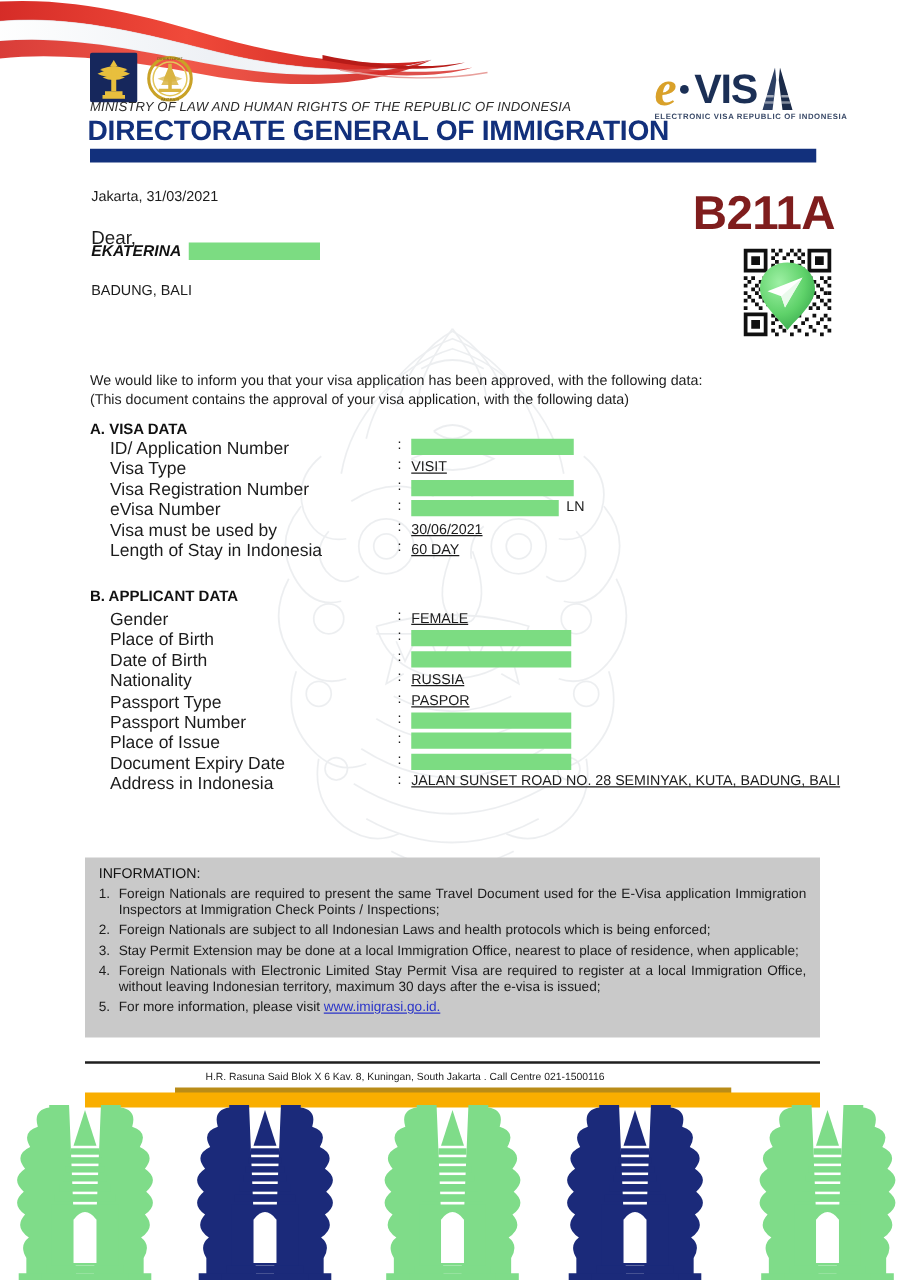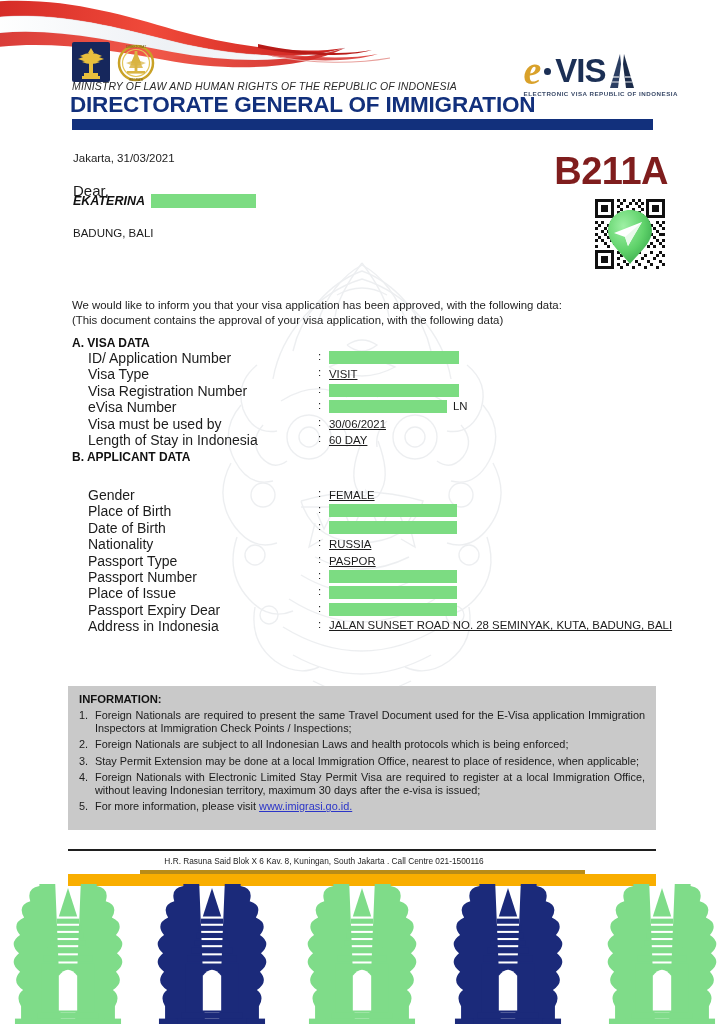--- a/index.html
+++ b/index.html
@@ -98,21 +98,21 @@
   
   .intro { position: absolute; left: 72px; top: 298px; width: 600px; }
   .intro p { font-size: 11.4px; color: #1c1c1c; line-height: 15px; }
 
   
   .sect-title {
     position: absolute; left: 72px;
     font-size: 12px; font-weight: bold; color: #111;
   }
   .sect-a-title { top: 336px; }
-  .sect-b-title { top: 450px; }
+  .sect-b-title { top: 470px; }
 
   .rows { position: absolute; left: 88px; }
   .rows-a { top: 350px; }
   .rows-b { top: 487px; }
   .row { display: flex; align-items: flex-start; height: 16.4px; }
   .row-label { width: 230px; font-size: 14px; color: #1c1c1c; }
   .row-colon { width: 11px; font-size: 11.4px; color: #1c1c1c; }
   .row-value { font-size: 11.4px; color: #1c1c1c; line-height: 16px; text-decoration: underline; }
   .row-value.wide { width: 355px; line-height: 15.5px; }
   .val-redact { height: 13px; margin-top: 1px; }
@@ -123,21 +123,21 @@
   .ln-text { font-size: 11.4px; color: #1c1c1c; margin-left: 6px; font-weight: 400; }
   .row-tall { height: 32px; }
 
   
   .info-box {
     position: absolute; left: 68px; top: 686px;
     width: 588px; height: 144px;
     background: #c9c9c9;
     padding: 7px 11px 0 11px;
   }
-  .info-title { font-size: 11.3px; font-weight: bold; color: #111; margin-bottom: 4px; }
+  .info-title { font-size: 11.3px; font-weight: normal; color: #111; margin-bottom: 4px; }
   .info-list { list-style: none; }
   .info-list li {
     display: flex; font-size: 10.9px; color: #1b1b1b;
     line-height: 13.2px; margin-bottom: 3px;
     text-align: justify;
   }
   .info-num { width: 16px; flex: 0 0 16px; }
   .info-text { flex: 1; text-align: justify; }
   .info-link { color: #2b35c8; text-decoration: underline; }
 
@@ -514,21 +514,21 @@
       <span class="row-label">Passport Number</span>
       <span class="row-colon">:</span>
       <span class="redact val-redact w-mid"></span>
     </div>
     <div class="row">
       <span class="row-label">Place of Issue</span>
       <span class="row-colon">:</span>
       <span class="redact val-redact w-mid"></span>
     </div>
     <div class="row">
-      <span class="row-label">Passport Expiry Dear</span>
+      <span class="row-label">Document Expiry Date</span>
       <span class="row-colon">:</span>
       <span class="redact val-redact w-mid"></span>
     </div>
     <div class="row row-tall">
       <span class="row-label">Address in Indonesia</span>
       <span class="row-colon">:</span>
       <span class="row-value wide">JALAN SUNSET ROAD NO. 28 SEMINYAK, KUTA, BADUNG, BALI</span>
     </div>
   </div>
 

